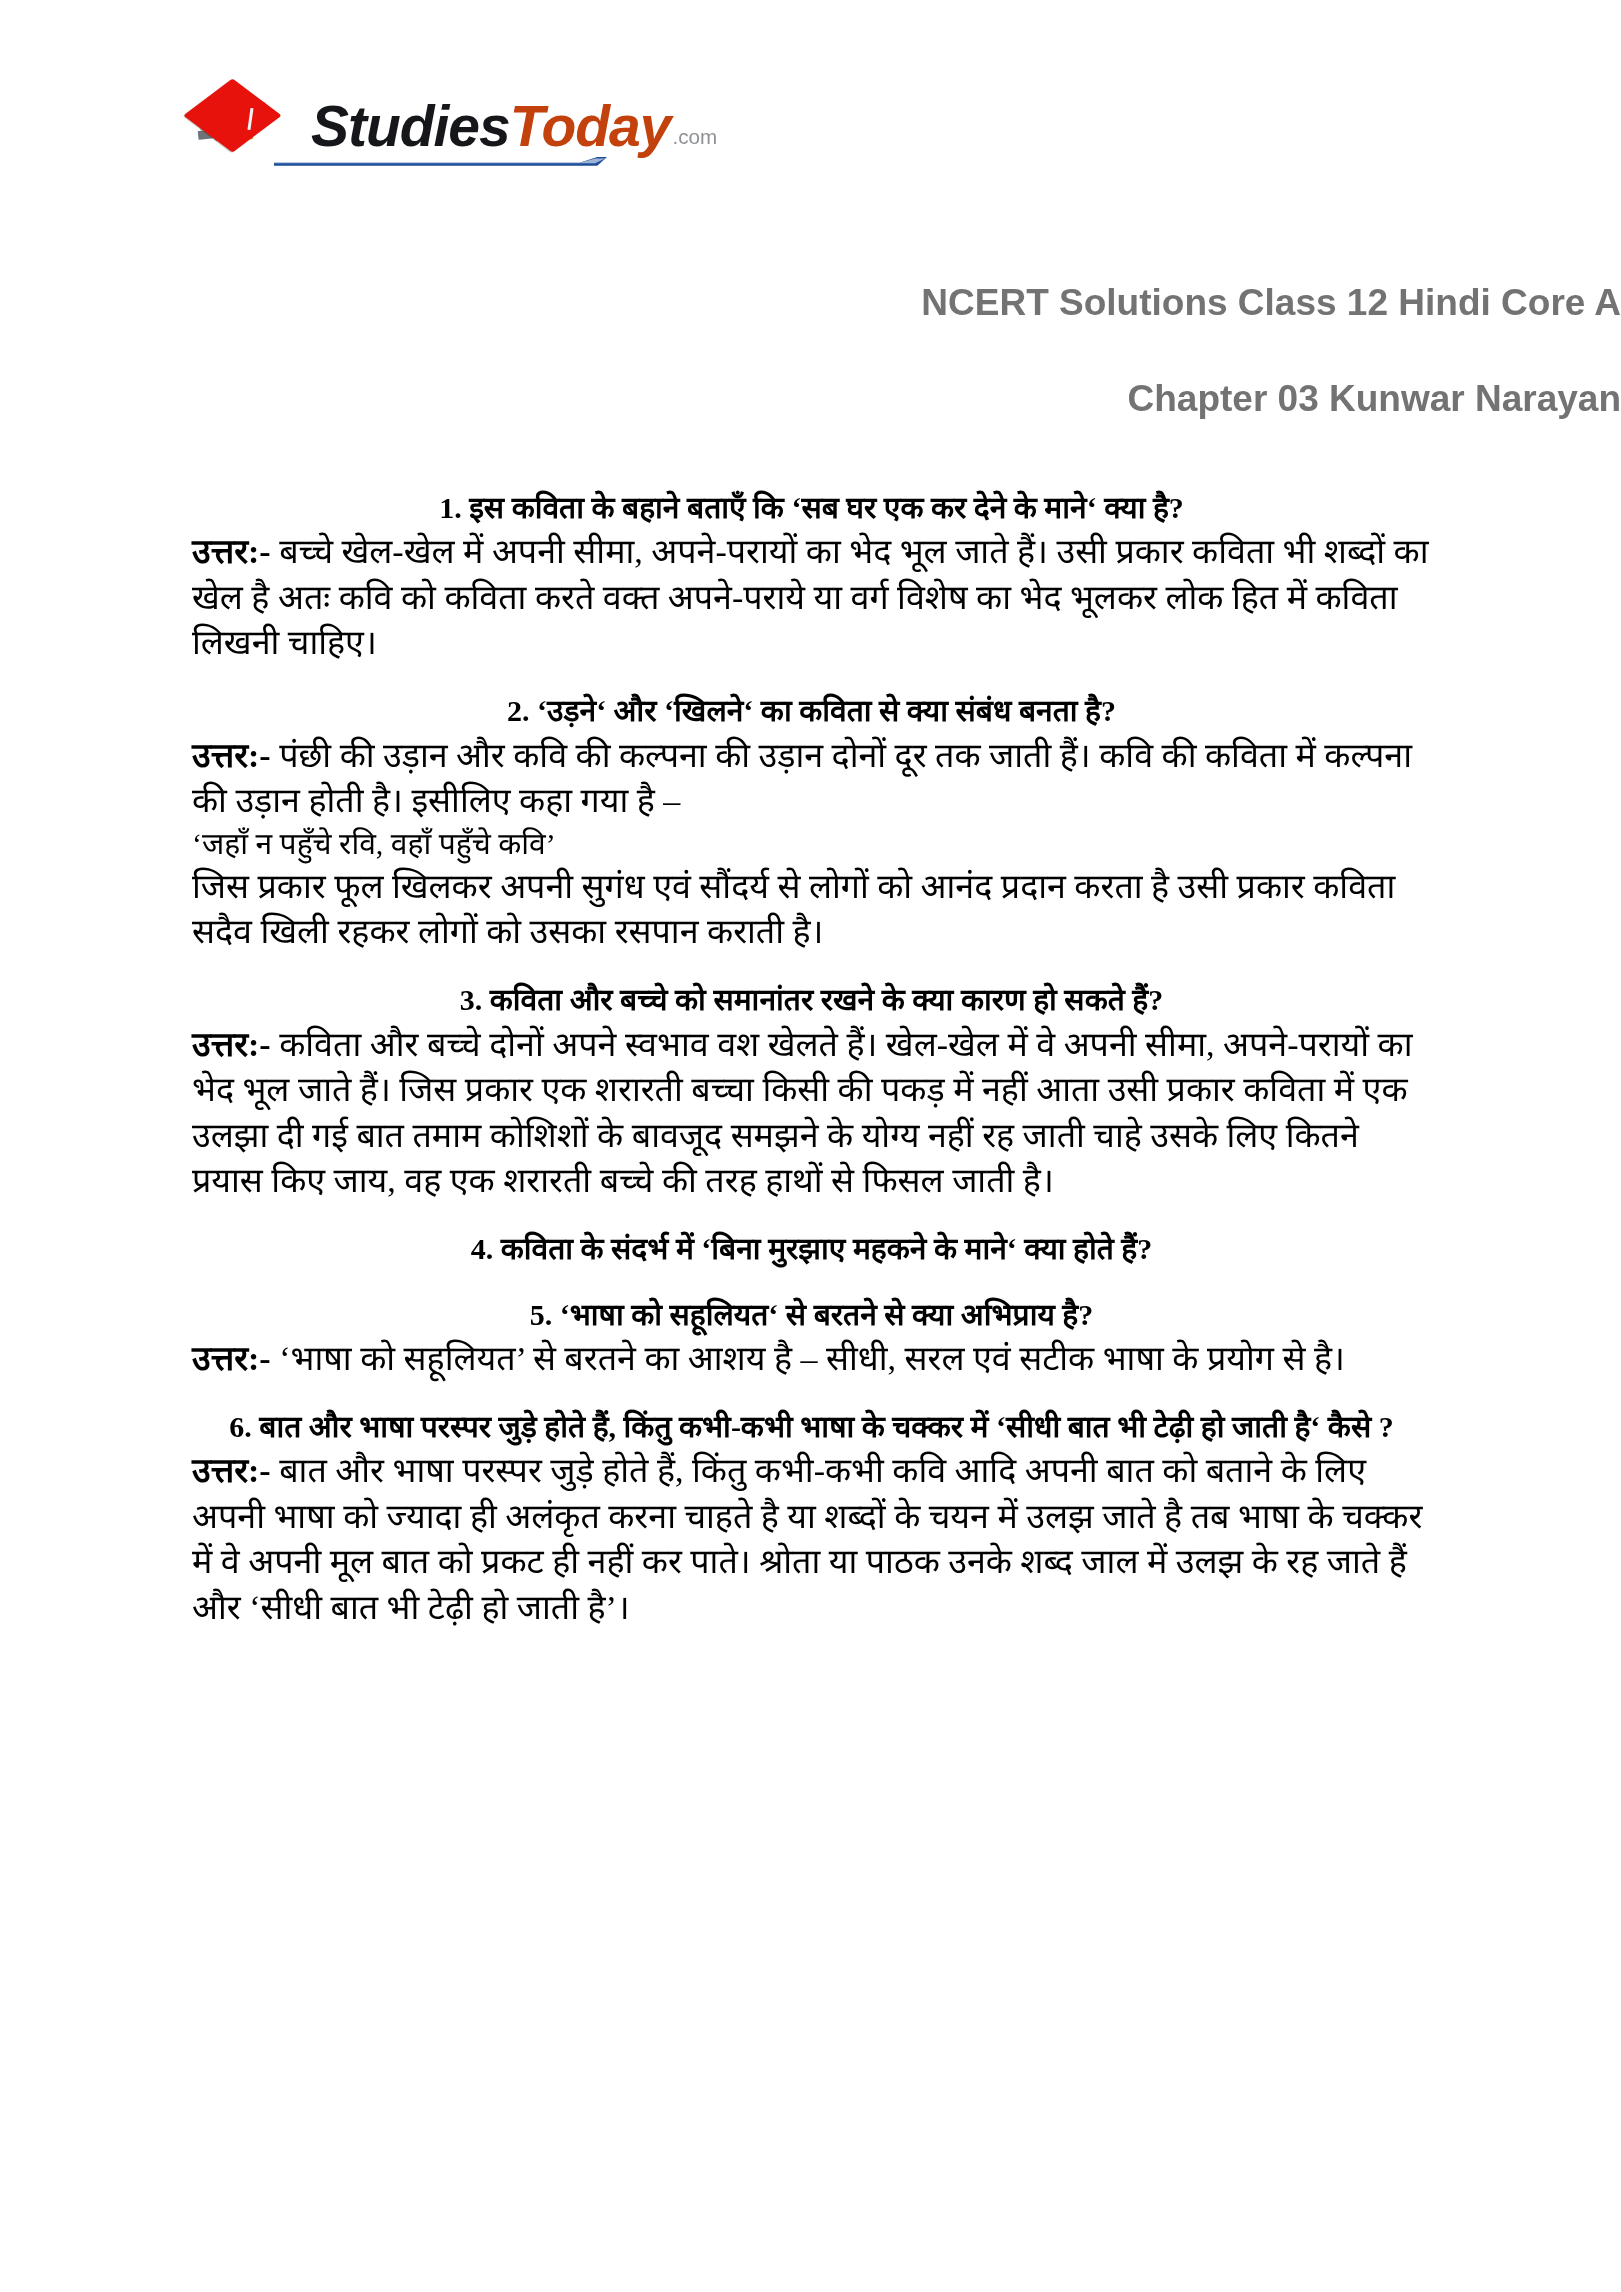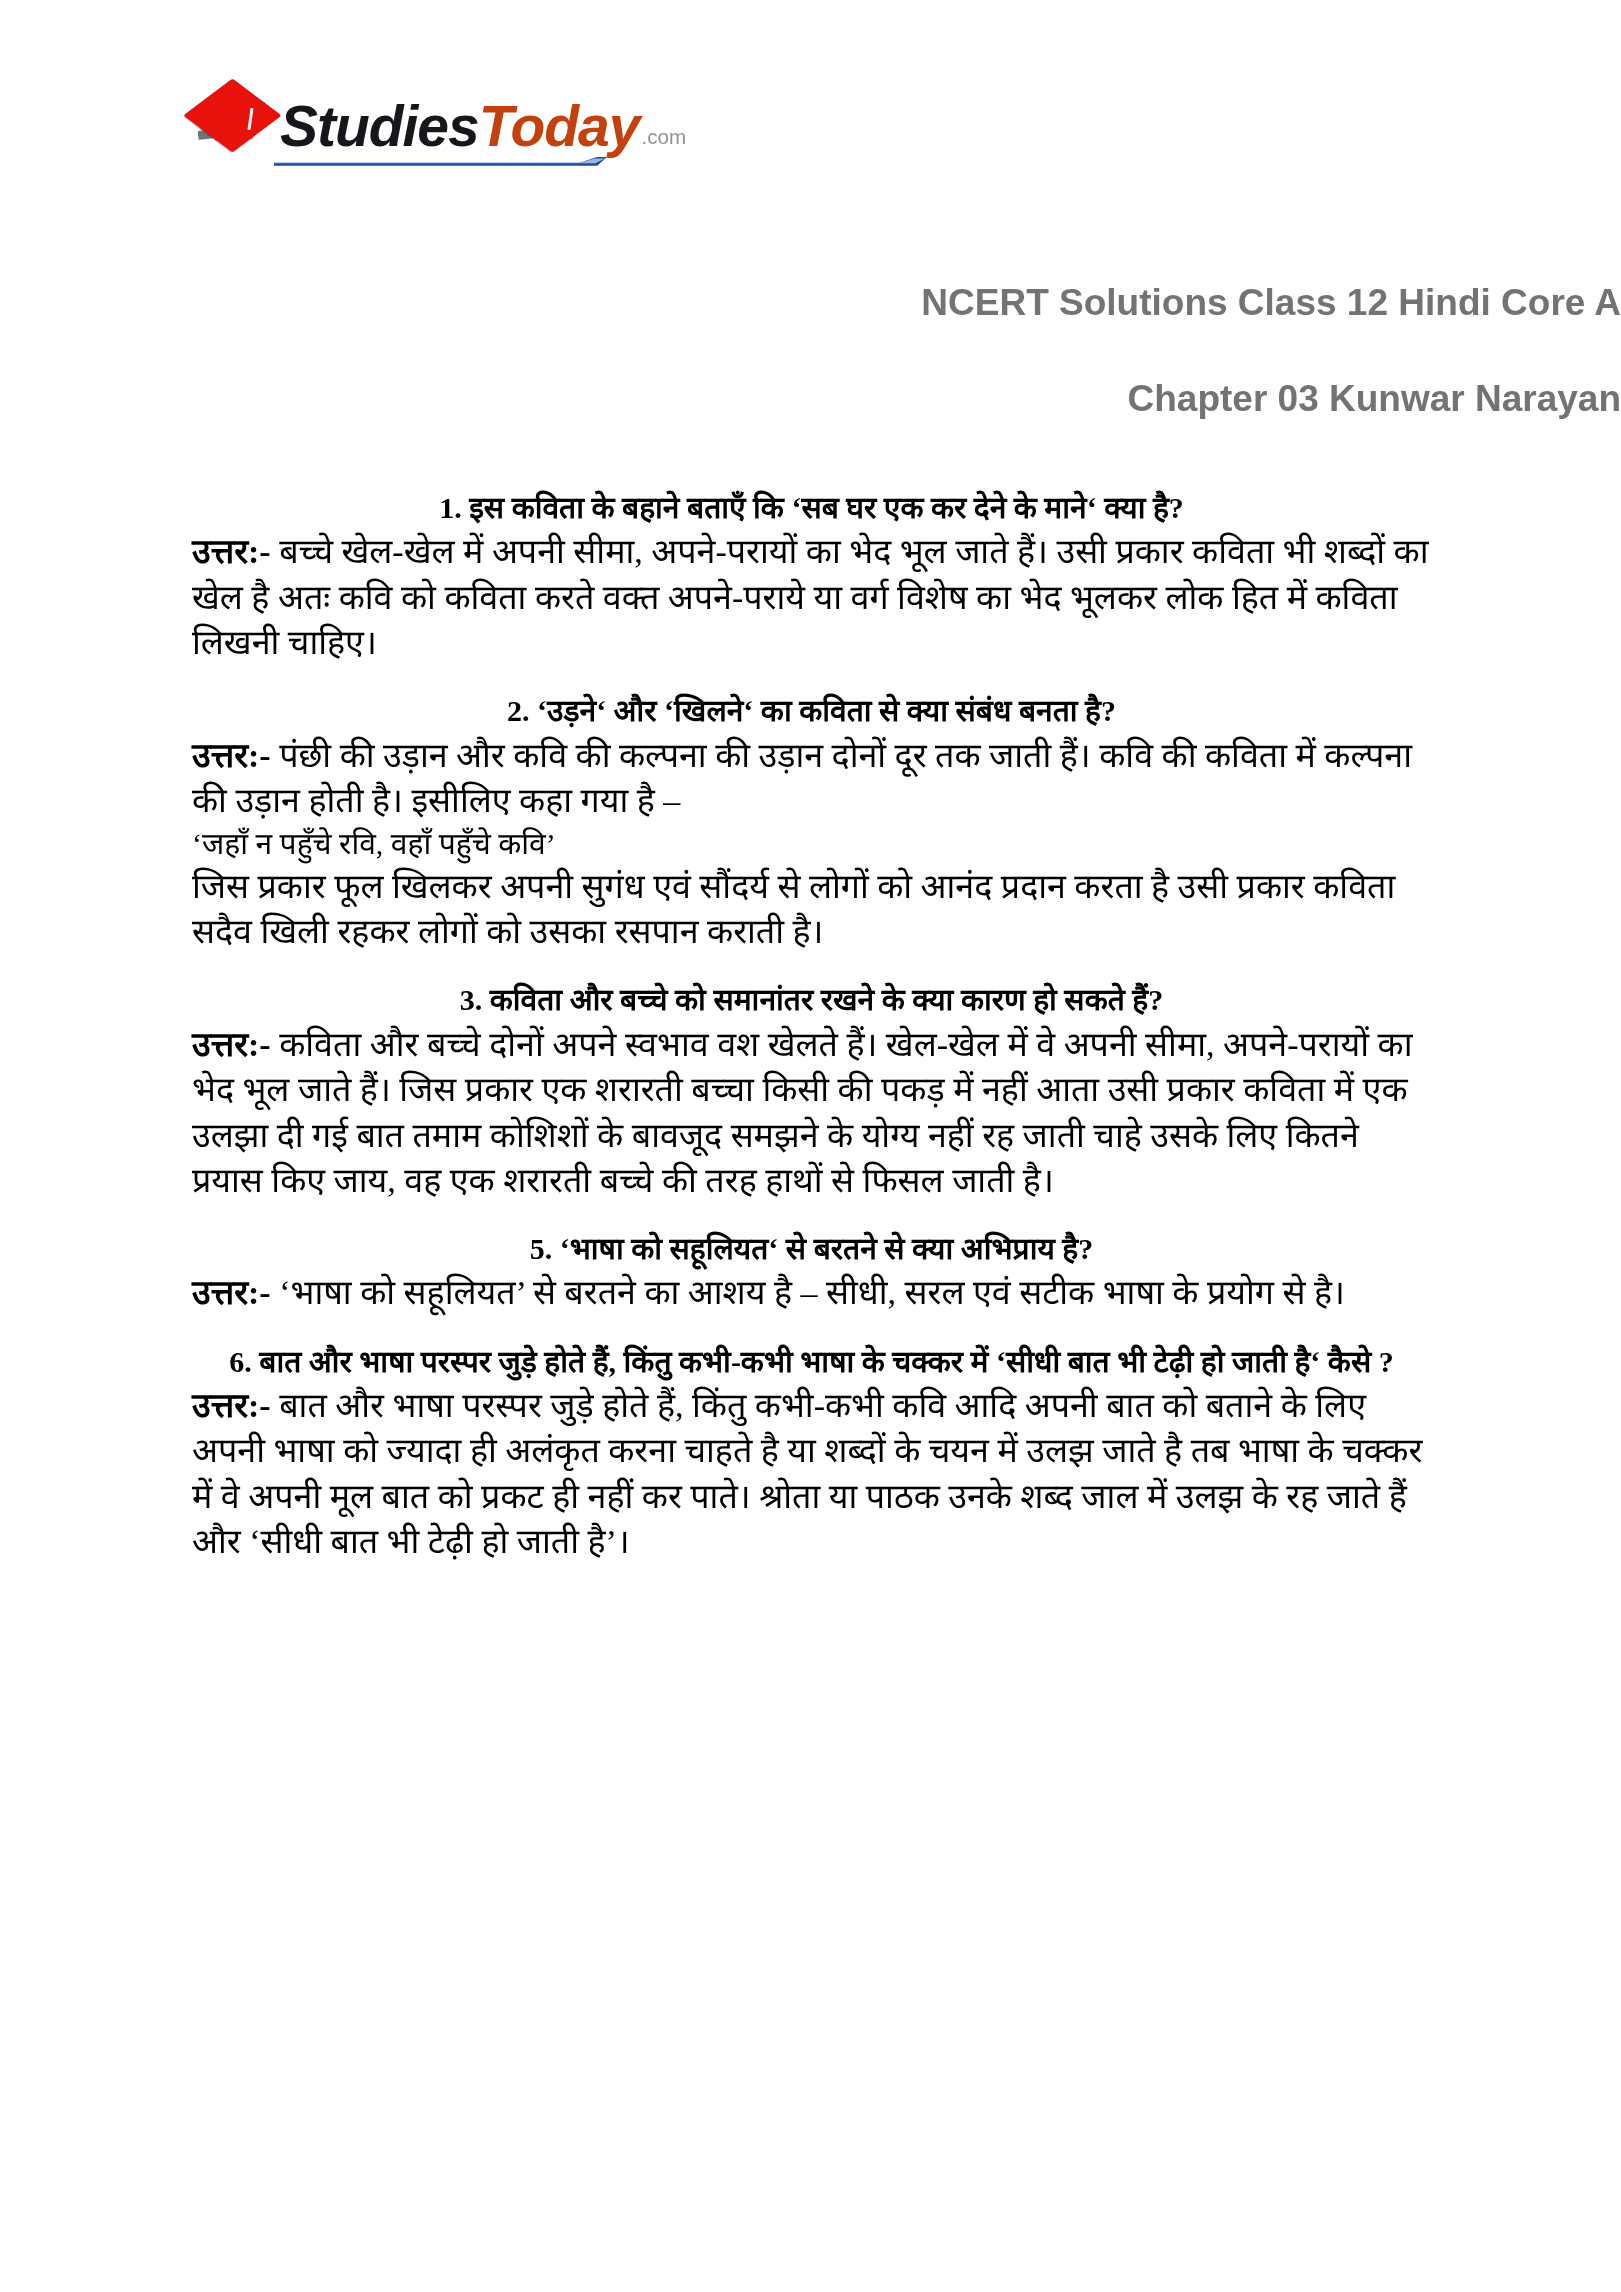--- a/index.html
+++ b/index.html
@@ -27,20 +27,21 @@
     position: absolute;
     left: 192px;
     top: 71px;
     width: 529px;
     height: 103px;
   }
   .logo-row {
     display: flex;
     align-items: flex-end;
     height: 84px;
+    gap: 31px;
   }
   .logo-mark {
     position: relative;
     width: 84px;
     height: 82px;
     flex: 0 0 84px;
     margin-right: 3.9px;
   }
   
   .book {
@@ -238,20 +239,21 @@
       <p class="quote-line">‘जहाँ न पहुँचे रवि, वहाँ पहुँचे कवि’</p>
       <p class="a-line">जिस प्रकार फूल खिलकर अपनी सुगंध एवं सौंदर्य से लोगों को आनंद प्रदान करता है उसी प्रकार कविता सदैव खिली रहकर लोगों को उसका रसपान कराती है।</p>
     </div>
 
     <div class="qa-block">
       <p class="q-line">3. कविता और बच्चे को समानांतर रखने के क्या कारण हो सकते हैं?</p>
       <p class="a-line"><span class="a-label">उत्तर:-</span><span> कविता और बच्चे दोनों अपने स्वभाव वश खेलते हैं। खेल-खेल में वे अपनी सीमा, अपने-परायों का भेद भूल जाते हैं। जिस प्रकार एक शरारती बच्चा किसी की पकड़ में नहीं आता उसी प्रकार कविता में एक उलझा दी गई बात तमाम कोशिशों के बावजूद समझने के योग्य नहीं रह जाती चाहे उसके लिए कितने प्रयास किए जाय, वह एक शरारती बच्चे की तरह हाथों से फिसल जाती है।</span></p>
     </div>
 
     <div class="qa-block">
+      <p class="q-line">4. कविता के संदर्भ में ‘बिना मुरझाए महकने के माने‘ क्या होते हैं?</p>
     </div>
 
     <div class="qa-block">
       <p class="q-line">5. ‘भाषा को सहूलियत‘ से बरतने से क्या अभिप्राय है?</p>
       <p class="a-line"><span class="a-label">उत्तर:-</span><span> ‘भाषा को सहूलियत’ से बरतने का आशय है – सीधी, सरल एवं सटीक भाषा के प्रयोग से है।</span></p>
     </div>
 
     <div class="qa-block">
       <p class="q-line">6. बात और भाषा परस्पर जुड़े होते हैं, किंतु कभी-कभी भाषा के चक्कर में ‘सीधी बात भी टेढ़ी हो जाती है‘ कैसे ?</p>
       <p class="a-line"><span class="a-label">उत्तर:-</span><span> बात और भाषा परस्पर जुड़े होते हैं, किंतु कभी-कभी कवि आदि अपनी बात को बताने के लिए अपनी भाषा को ज्यादा ही अलंकृत करना चाहते है या शब्दों के चयन में उलझ जाते है तब भाषा के चक्कर में वे अपनी मूल बात को प्रकट ही नहीं कर पाते। श्रोता या पाठक उनके शब्द जाल में उलझ के रह जाते हैं और ‘सीधी बात भी टेढ़ी हो जाती है’।</span></p>

